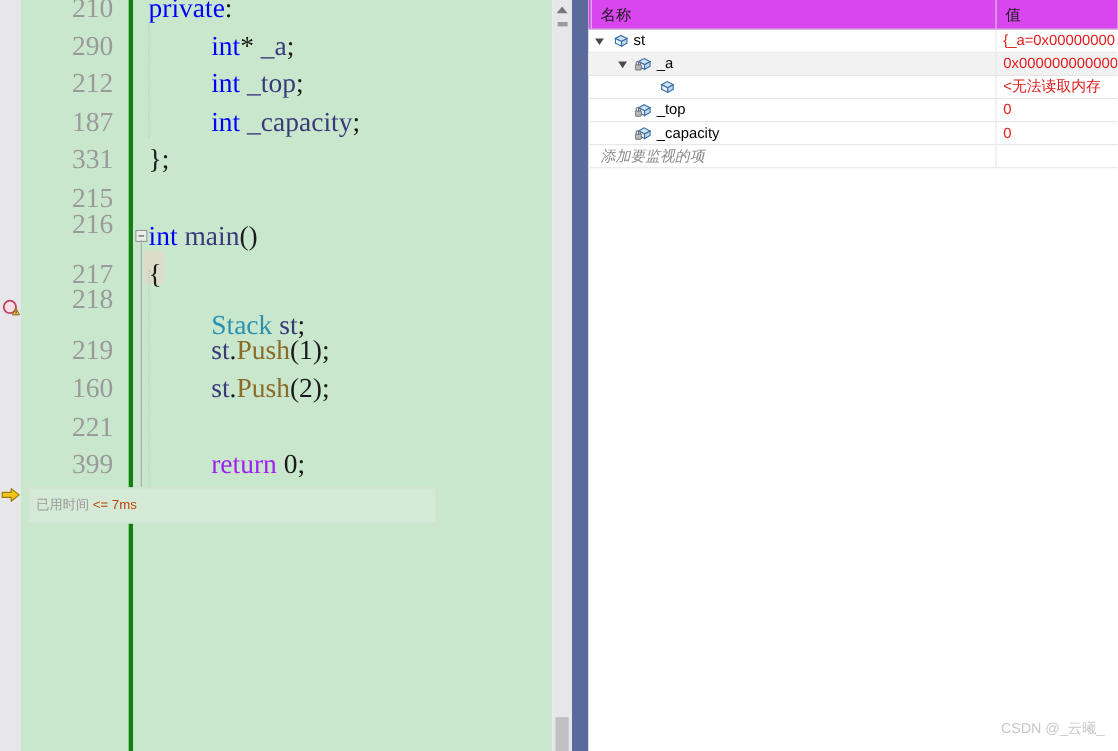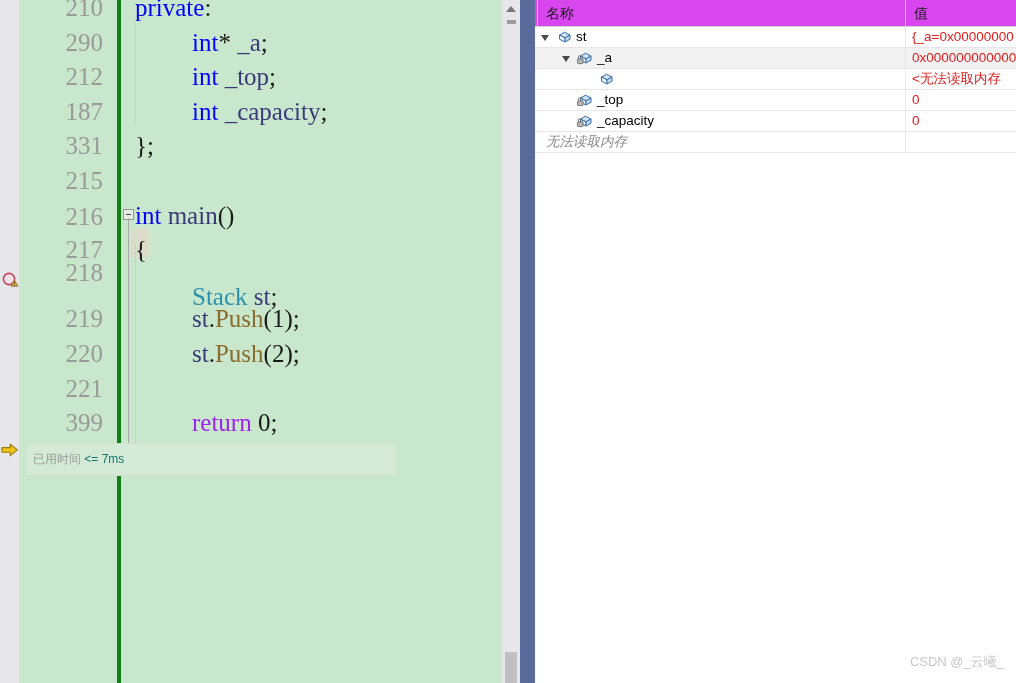--- a/index.html
+++ b/index.html
@@ -80,21 +80,21 @@
     position:absolute;left:25px;top:443px;width:372px;height:33px;
     background:#d5ead6;
     border:1px solid #cfe0cf;
     box-sizing:border-box;
   }
   .diag-text{
     position:absolute;left:33px;top:452px;
     font-family:"Liberation Sans", sans-serif;
     font-size:12px;line-height:14px;color:#9a9a9a;
   }
-  .diag-text .ms{color:#0f766e;}
+  .diag-text .ms{color:#c2410c;}
 
   
   .k-kw{color:#0000ff;}      
   .k-ret{color:#a020f0;}     
   .k-type{color:#2b91af;}    
   .k-fn{color:#8a6d2b;}      
   .k-id{color:#3a3a7a;}      
   .k-pl{color:#1a1a1a;}      
 
   
@@ -211,25 +211,25 @@
       </svg>
     </div>
 
     <div class="linenums">
         <div class="ln" style="top: -5px;">210</div>
         <div class="ln" style="top: 29.6px;">290</div>
         <div class="ln" style="top: 64.2px;">212</div>
         <div class="ln" style="top: 98.8px;">187</div>
         <div class="ln" style="top: 133.4px;">331</div>
         <div class="ln" style="top: 168px;">215</div>
-        <div class="ln" style="top: 204px; text-align: center;">216</div>
+        <div class="ln" style="top: 192px; text-align: center;">216</div>
         <div class="ln" style="top: 237.2px;">217</div>
         <div class="ln" style="top: 260px;">218</div>
         <div class="ln" style="top: 306.4px;">219</div>
-        <div class="ln" style="top: 341px;">220</div>
+        <div class="ln" style="top: 341px;">160</div>
         <div class="ln" style="top: 375.6px;">221</div>
         <div class="ln" style="top: 410.2px;">399</div>
         <div class="ln current" style="top: 444.8px;">223</div>
       </div>
 
     <div class="track-bar a"></div>
     <div class="track-bar b"></div>
 
     <div class="code-area">
         <div class="brace-hl" style="left: 10px; top: 444px; width: 18px; height: 30px;"></div>
@@ -322,20 +322,20 @@
       <path d="M3.5 5 L8.5 2.2 L14 5 L9 7.8 Z" fill="#cfe3f7" stroke="#3a6ea5" stroke-width="1"></path>
       <path d="M3.5 5 L3.5 9.2 L9 12 L9 7.8 Z" fill="#eaf3fc" stroke="#3a6ea5" stroke-width="1"></path>
       <path d="M9 7.8 L9 12 L14 9.2 L14 5 Z" fill="#bcd8f2" stroke="#3a6ea5" stroke-width="1"></path>
       <path d="M1.4 8.2 v-1.6 a1.9 1.9 0 0 1 3.8 0 v1.6" fill="none" stroke="#7a7a7a" stroke-width="1.1"></path>
       <rect x="0.5" y="8" width="5.6" height="4.6" rx="0.7" fill="#b8b8b8" stroke="#6e6e6e" stroke-width="0.9"></rect>
             </svg></div>
           <div class="wlabel" style="left: 62px;">_capacity</div>
           <div class="wval" style="color: rgb(224, 27, 27);">0</div>
         </div>
         <div class="wrow" style="top: 132px;">
-          <div class="wname placeholder">无法读取内存</div>
+          <div class="wname placeholder">添加要监视的项</div>
           <div class="wval"></div>
         </div>
       </div>
   </div>
 
   <div class="watermark">CSDN @_云曦_</div>
 </div>
 
 </body></html>

